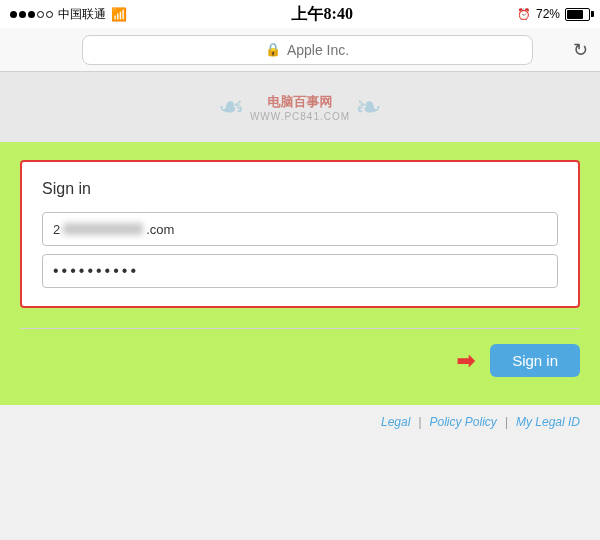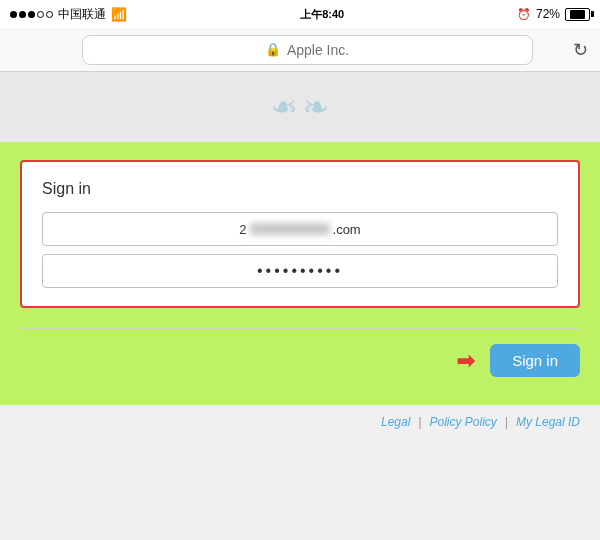--- a/index.html
+++ b/index.html
@@ -1,15 +1,15 @@
 <!DOCTYPE html>
 <html><head>
   <meta charset="utf-8">
   <style>
-    * { margin: 0; padding: 0; box-sizing: border-box; justify-content: center; }
+    * { margin: 0; padding: 0; box-sizing: border-box; }
     body {
       width: 600px;
       height: 540px;
       background: #f0f0f0;
       font-family: -apple-system, 'Helvetica Neue', Helvetica, Arial, sans-serif;
       overflow: hidden;
     }
 
     
     .status-bar {
@@ -40,22 +40,23 @@
       background: #000;
     }
     .dot.empty {
       background: transparent;
       border: 1.5px solid #000;
     }
     .wifi-icon {
       font-size: 13px;
     }
     .status-center {
-      font-size: 11px;
+      font-size: 16px;
       font-weight: 600;
+      font-family: Liberation Serif, serif;
     }
     .status-right {
       display: flex;
       align-items: center;
       gap: 5px;
       font-size: 12px;
     }
     .battery {
       width: 25px;
       height: 13px;
@@ -291,20 +292,24 @@
     <span class="lock-icon">🔒</span>
     <span class="nav-title">Apple Inc.</span>
   </div>
   <span class="nav-refresh">↻</span>
 </div>
 
 <div class="watermark-area">
   <div class="watermark-content">
     <div class="watermark-wings">
       <span class="wing wing-left">❧</span>
+      <div style="display:flex;flex-direction:column;align-items:center;">
+        <span style="font-size:13px;color:#c0392b;font-weight:bold;">电脑百事网</span>
+        <span style="font-size:10px;color:#888;letter-spacing:1px;">WWW.PC841.COM</span>
+      </div>
       <span class="wing">❧</span>
     </div>
   </div>
 </div>
 
 <div class="main-content">
 
   <div class="signin-box">
     <div class="signin-title">Sign in</div>
     <div class="form-field">

